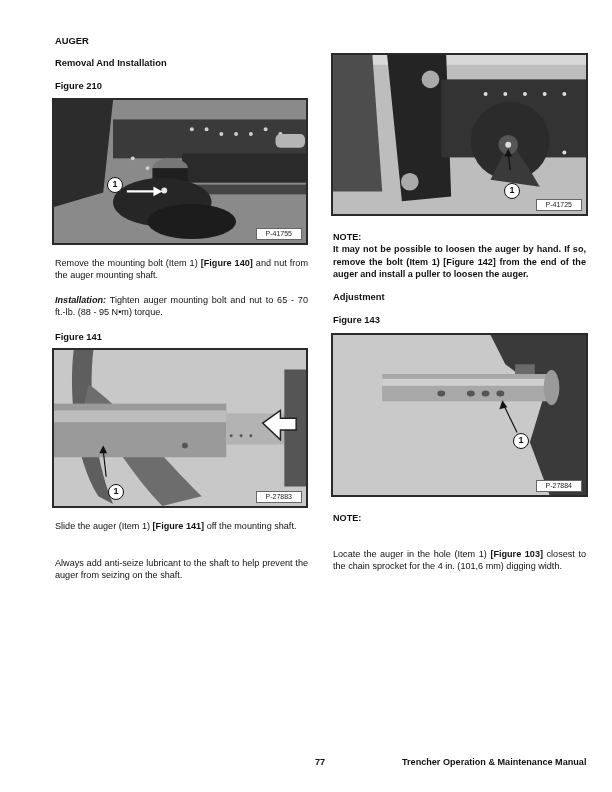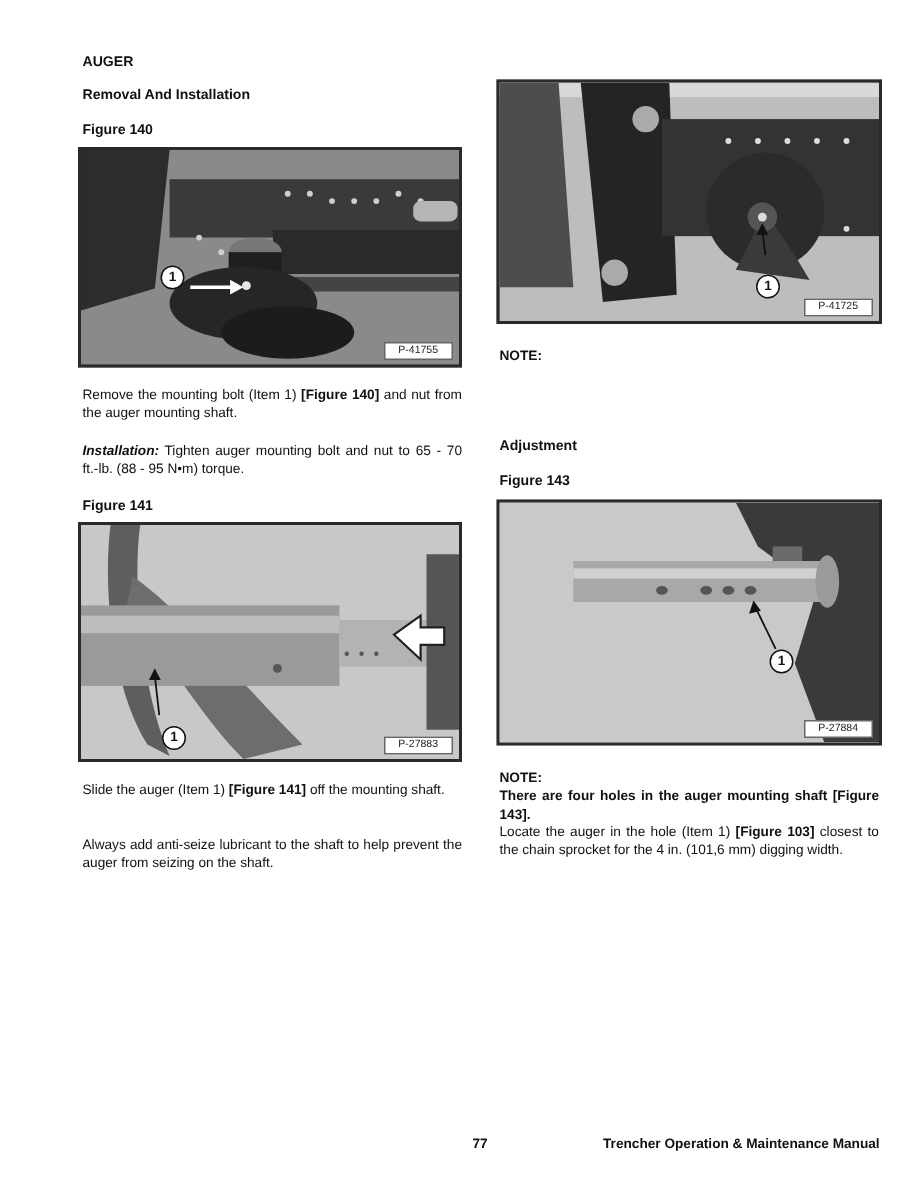--- a/index.html
+++ b/index.html
@@ -19,21 +19,21 @@
   .callout { position:absolute; width:16px; height:16px; border-radius:50%; background:#fff;
              border:1.3px solid #111; box-sizing:border-box; font-weight:bold; font-size:9px;
              line-height:13px; text-align:center; color:#111; }
   .footer { position:absolute; top:757px; font-weight:bold; font-size:9.1px; }
 </style>
 </head>
 <body>
 
 <div class="abs h" style="left:55px;top:35px;">AUGER</div>
 <div class="abs h" style="left:55px;top:57px;">Removal And Installation</div>
-<div class="abs h" style="left:55px;top:80px;">Figure 140</div>
+<div class="abs h" style="left:55px;top:80px;">Figure 210</div>
 
 <div class="fig" style="left:52px;top:98px;width:256px;height:147px;background:#6b6b6b;">
   <svg viewBox="0 0 256 147" preserveAspectRatio="none">
     <rect width="256" height="147" fill="#8a8a8a"></rect>
     <polygon points="0,0 60,0 50,95 0,110" fill="#2c2c2c"></polygon>
     <rect x="60" y="20" width="196" height="40" fill="#3a3a3a"></rect>
     <rect x="130" y="55" width="126" height="30" fill="#2a2a2a"></rect>
     <g fill="#cfcfcf">
       <circle cx="140" cy="30" r="2"></circle>
         <circle cx="155" cy="30" r="2"></circle>
@@ -130,20 +130,21 @@
     <circle cx="178" cy="92" r="3" fill="#dcdcdc"></circle>
     <line x1="180" y1="118" x2="178" y2="100" stroke="#111" stroke-width="1.2"></line>
     <polygon points="178,96 174,104 182,104" fill="#111"></polygon>
   </svg>
   <div class="callout" style="left:171px;top:128px;">1</div>
   <div class="pnum">P-41725</div>
 </div>
 
 <div class="abs note" style="left:333px;top:231px;width:253px;">
   <span class="lbl">NOTE:</span>
+  <span class="txt">It may not be possible to loosen the auger by hand. If so, remove the bolt (Item 1) [Figure 142] from the end of the auger and install a puller to loosen the auger.</span>
 </div>
 
 <div class="abs h" style="left:333px;top:291px;">Adjustment</div>
 <div class="abs h" style="left:333px;top:314px;">Figure 143</div>
 
 <div class="fig" style="left:331px;top:333px;width:257px;height:164px;background:#c8c8c8;">
   <svg viewBox="0 0 257 164" preserveAspectRatio="none">
     <rect width="257" height="164" fill="#c9c9c9"></rect>
     <polygon points="160,0 257,0 257,164 220,164 200,110 215,60 175,30" fill="#3a3a3a"></polygon>
     <rect x="185" y="30" width="20" height="20" fill="#6a6a6a"></rect>
@@ -156,21 +157,20 @@
     <ellipse cx="170" cy="60" rx="4" ry="3" fill="#555"></ellipse>
     <line x1="187" y1="100" x2="174" y2="73" stroke="#111" stroke-width="1.2"></line>
     <polygon points="172,67 169,76 177,74" fill="#111"></polygon>
   </svg>
   <div class="callout" style="left:180px;top:98px;">1</div>
   <div class="pnum">P-27884</div>
 </div>
 
 <div class="abs note" style="left:333px;top:512px;width:253px;">
   <span class="lbl">NOTE:</span>
-  <span class="txt">There are four holes in the auger mounting shaft [Figure 143].</span>
 </div>
 
 <div class="abs p" style="left:333px;top:548px;width:253px;">
   <span>Locate the auger in the hole (Item 1) </span><b>[Figure 103]</b><span> closest to the chain sprocket for the 4 in. (101,6 mm) digging width.</span>
 </div>
 
 <div class="footer" style="left:315px;">77</div>
 <div class="footer" style="left:402px;">Trencher Operation &amp; Maintenance Manual</div>
 
 </body></html>

